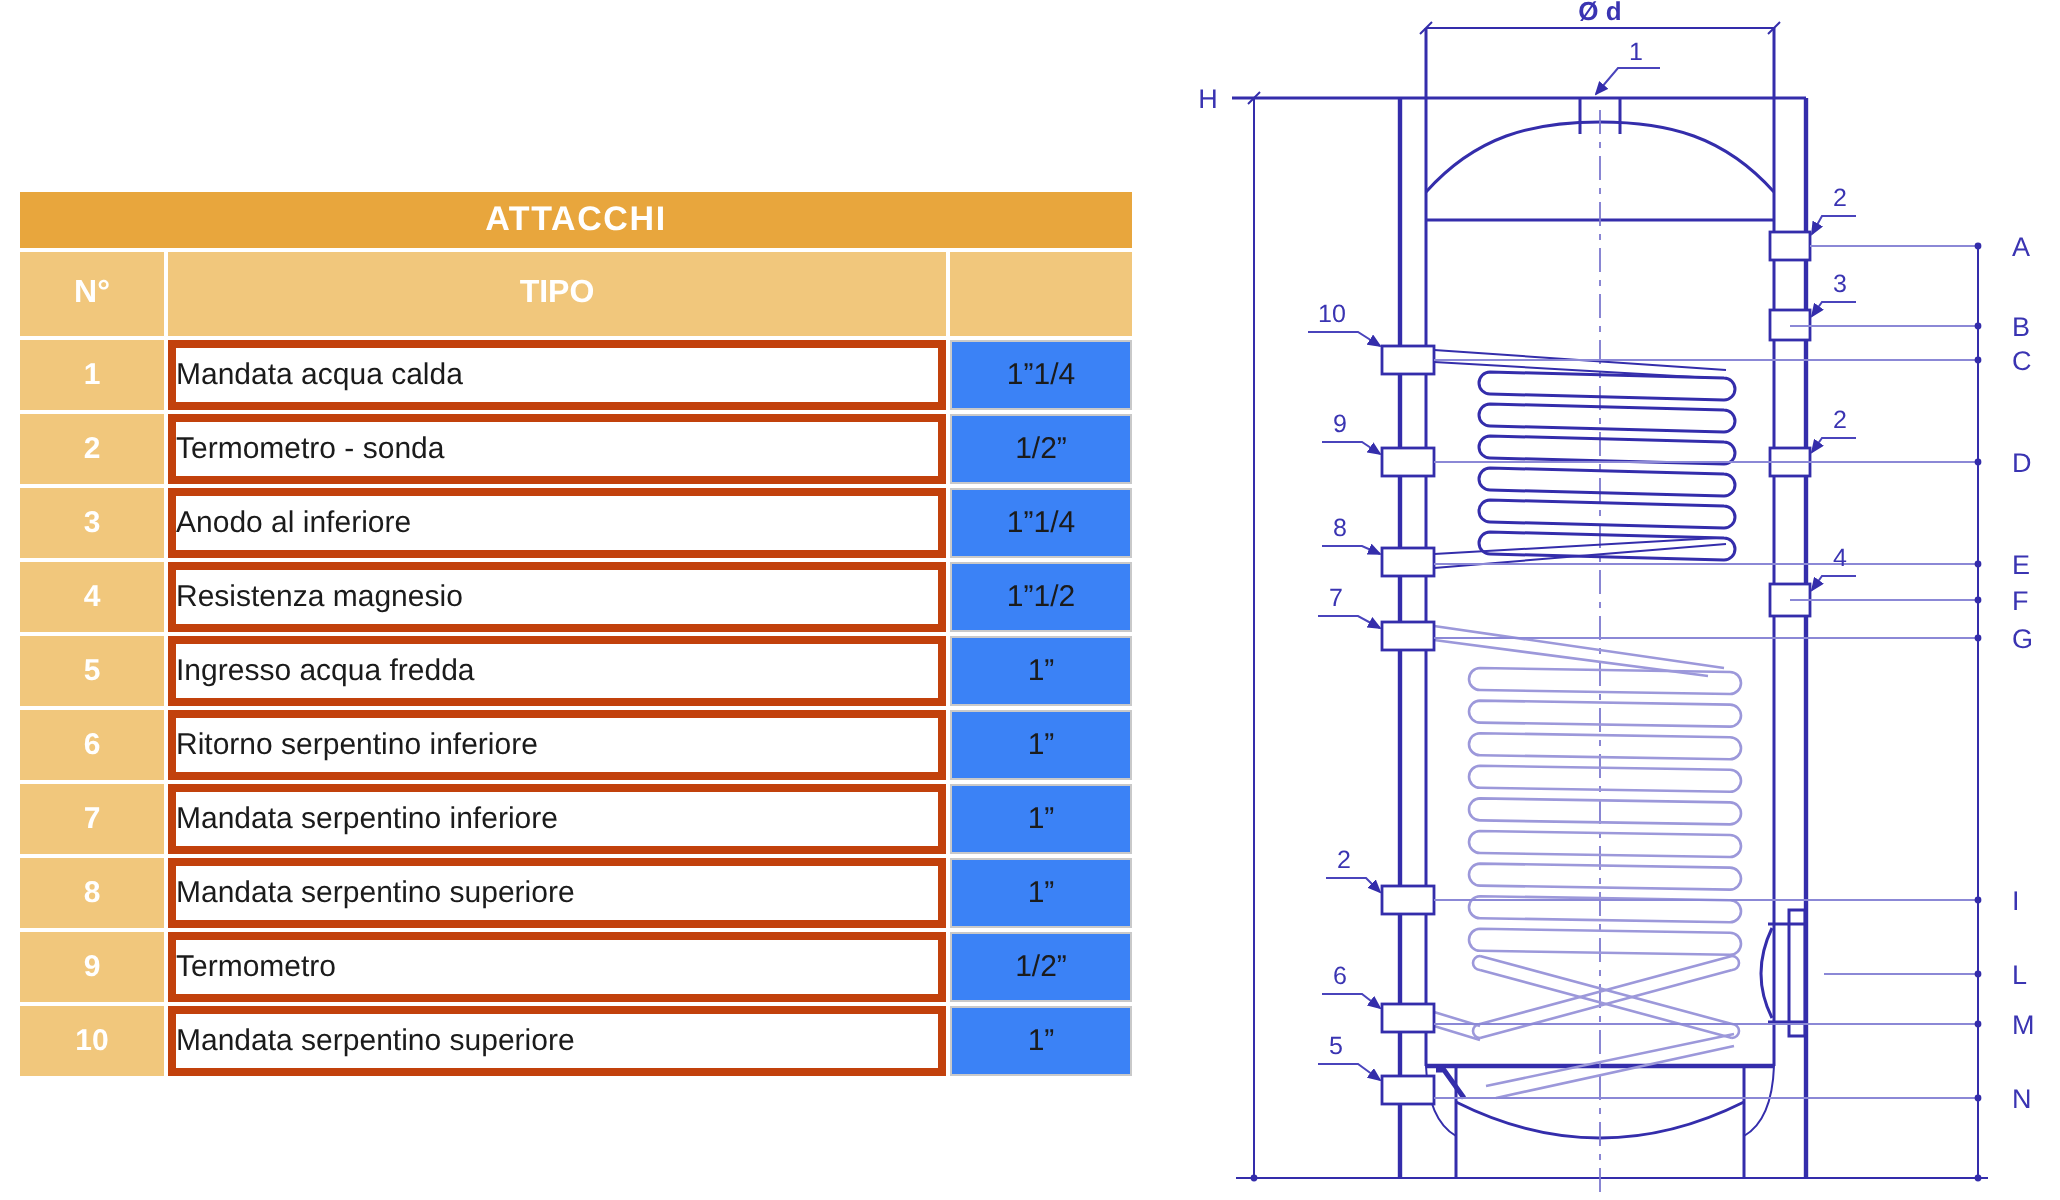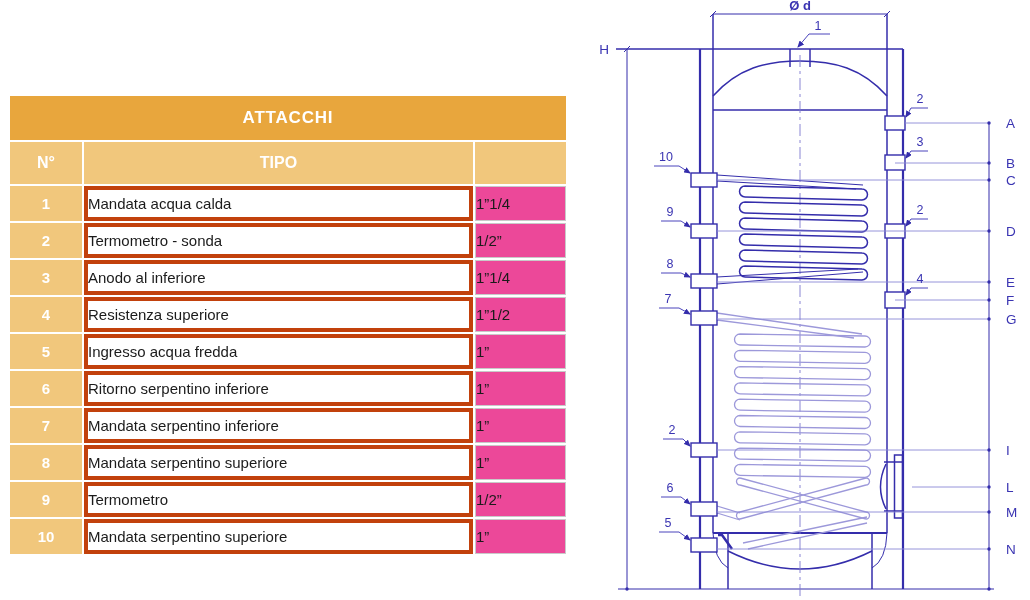--- a/index.html
+++ b/index.html
@@ -9,37 +9,37 @@
     position:relative;overflow:hidden;
   }
   
   table.attacchi{
     position:absolute;left:8px;top:94px;width:560px;
     border-collapse:separate;border-spacing:2px;
   }
   table.attacchi th, table.attacchi td{padding:0;}
   .title-cell{
     background:#E8A63D;color:#fff;font-size:17px;font-weight:bold;
-    height:44px;text-align:center;letter-spacing:.8px;
+    height:28px;text-align:center;letter-spacing:.8px;
   }
   tr.sub th{
     background:#F1C77C;color:#fff;font-weight:bold;font-size:16px;
     height:42px;text-align:center;
   }
   tbody tr{height:35px;}
   td.no{
     background:#F1C77C;color:#fff;font-weight:bold;
     text-align:center;font-size:15px;
   }
   td.tipo{
     background:#fff;border:4px solid #c2410c;font-size:15px;
     color:#1b1b1b;padding-left:12px;text-align:left;
   }
   td.size{
-    background:#ec4899;border:1px solid #c9c9c9;
+    background:#3b82f6;border:1px solid #c9c9c9;text-align:center;
     font-size:15px;color:#1b1b1b;
   }
   
   svg.drawing{position:absolute;left:590px;top:0;}
   svg .dk{stroke:#342DAB;fill:none;stroke-width:1.5;}
   svg .w1{stroke-width:1;}
   svg .w2{stroke-width:2.2;}
   svg .w25{stroke-width:2.5;}
   svg .thin{stroke:#8B88D6;stroke-width:.9;fill:none;}
   svg .lt{stroke:#9C98DA;fill:none;stroke-width:1.3;}
@@ -81,21 +81,21 @@
         <td class="tipo">Termometro - sonda</td>
         <td class="size">1/2”</td>
       </tr>
     <tr>
         <td class="no">3</td>
         <td class="tipo">Anodo al inferiore</td>
         <td class="size">1”1/4</td>
       </tr>
     <tr>
         <td class="no">4</td>
-        <td class="tipo">Resistenza superiore</td>
+        <td class="tipo">Resistenza magnesio</td>
         <td class="size">1”1/2</td>
       </tr>
     <tr>
         <td class="no">5</td>
         <td class="tipo">Ingresso acqua fredda</td>
         <td class="size">1”</td>
       </tr>
     <tr>
         <td class="no">6</td>
         <td class="tipo">Ritorno serpentino inferiore</td>

